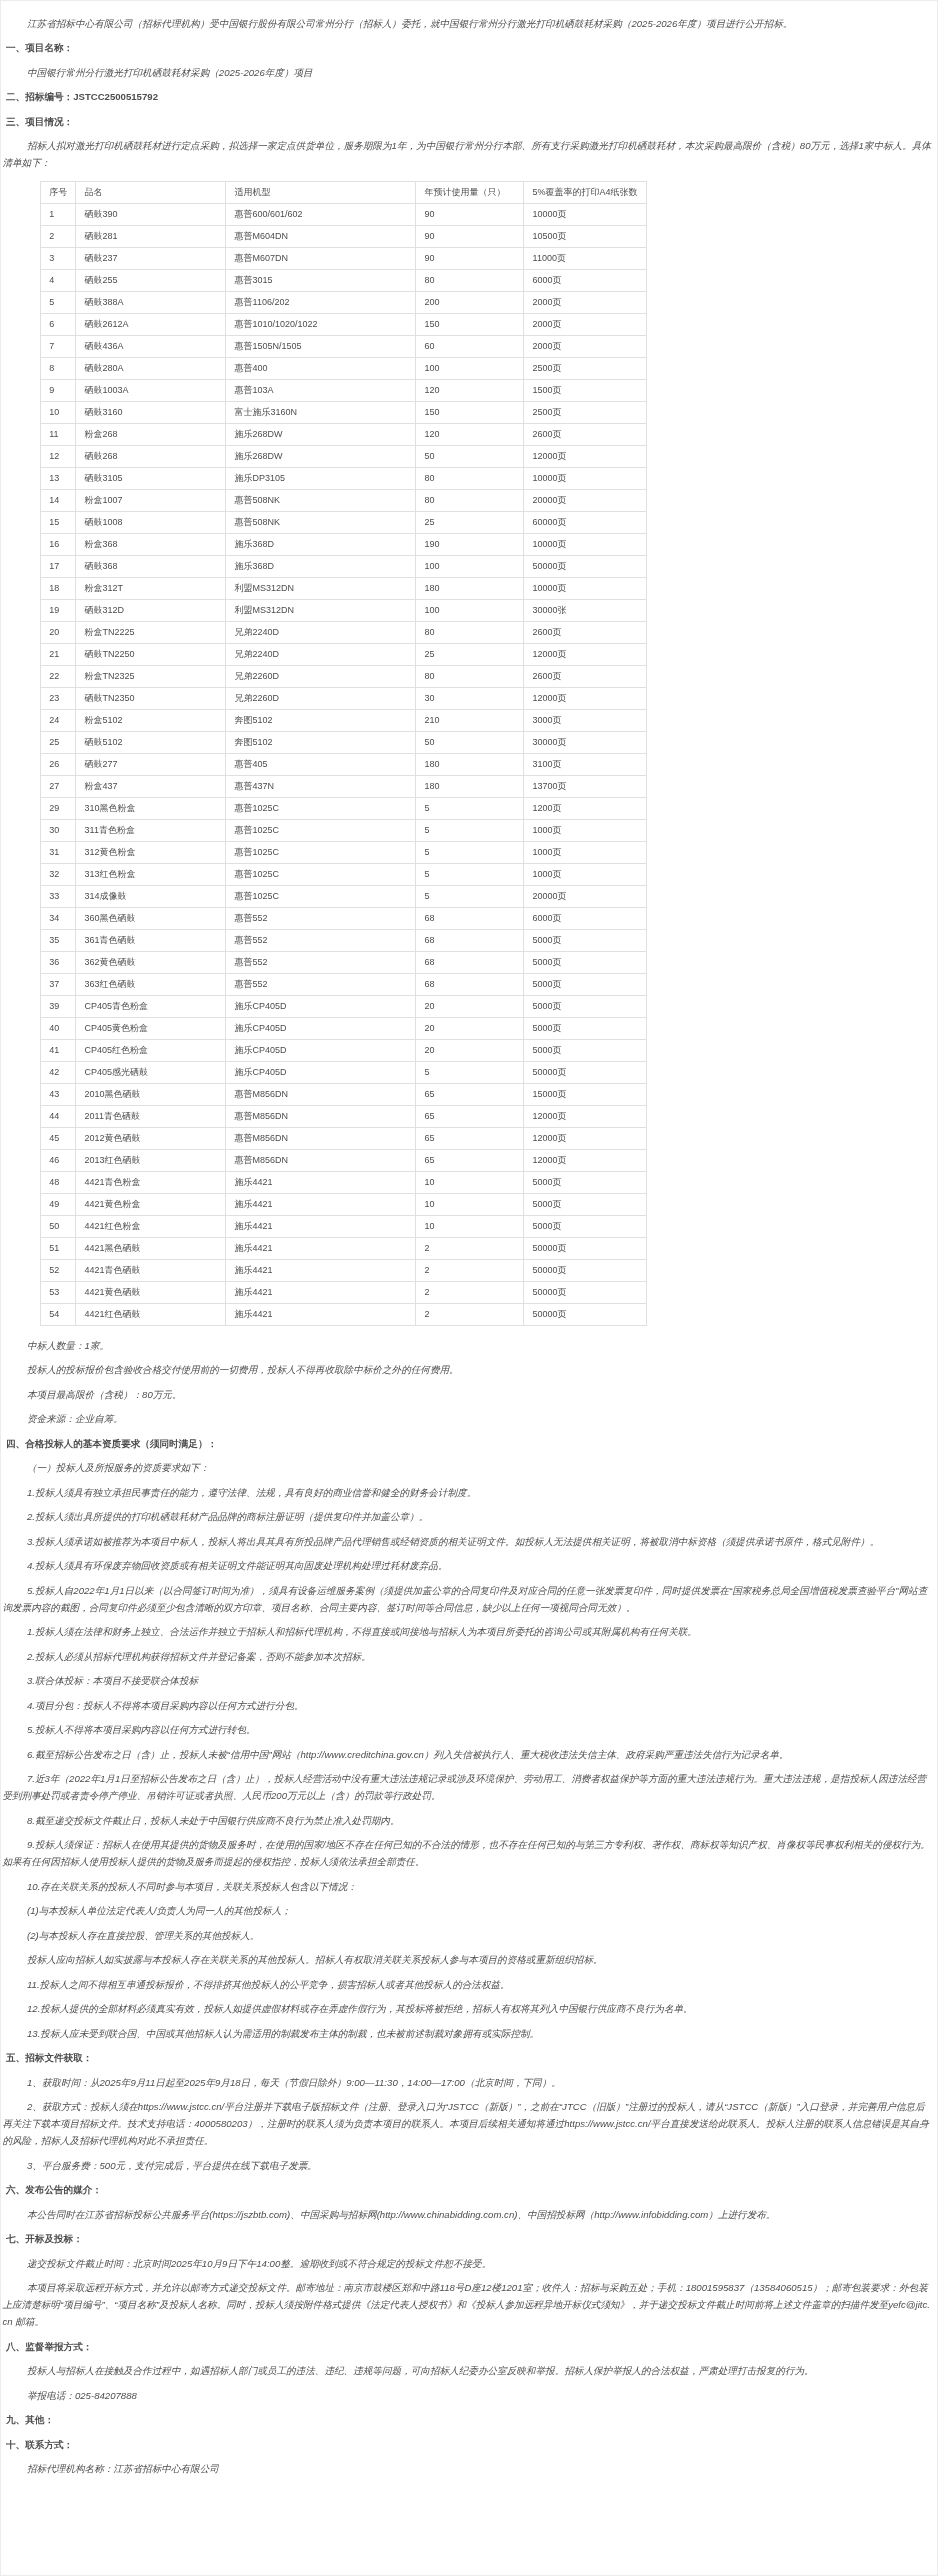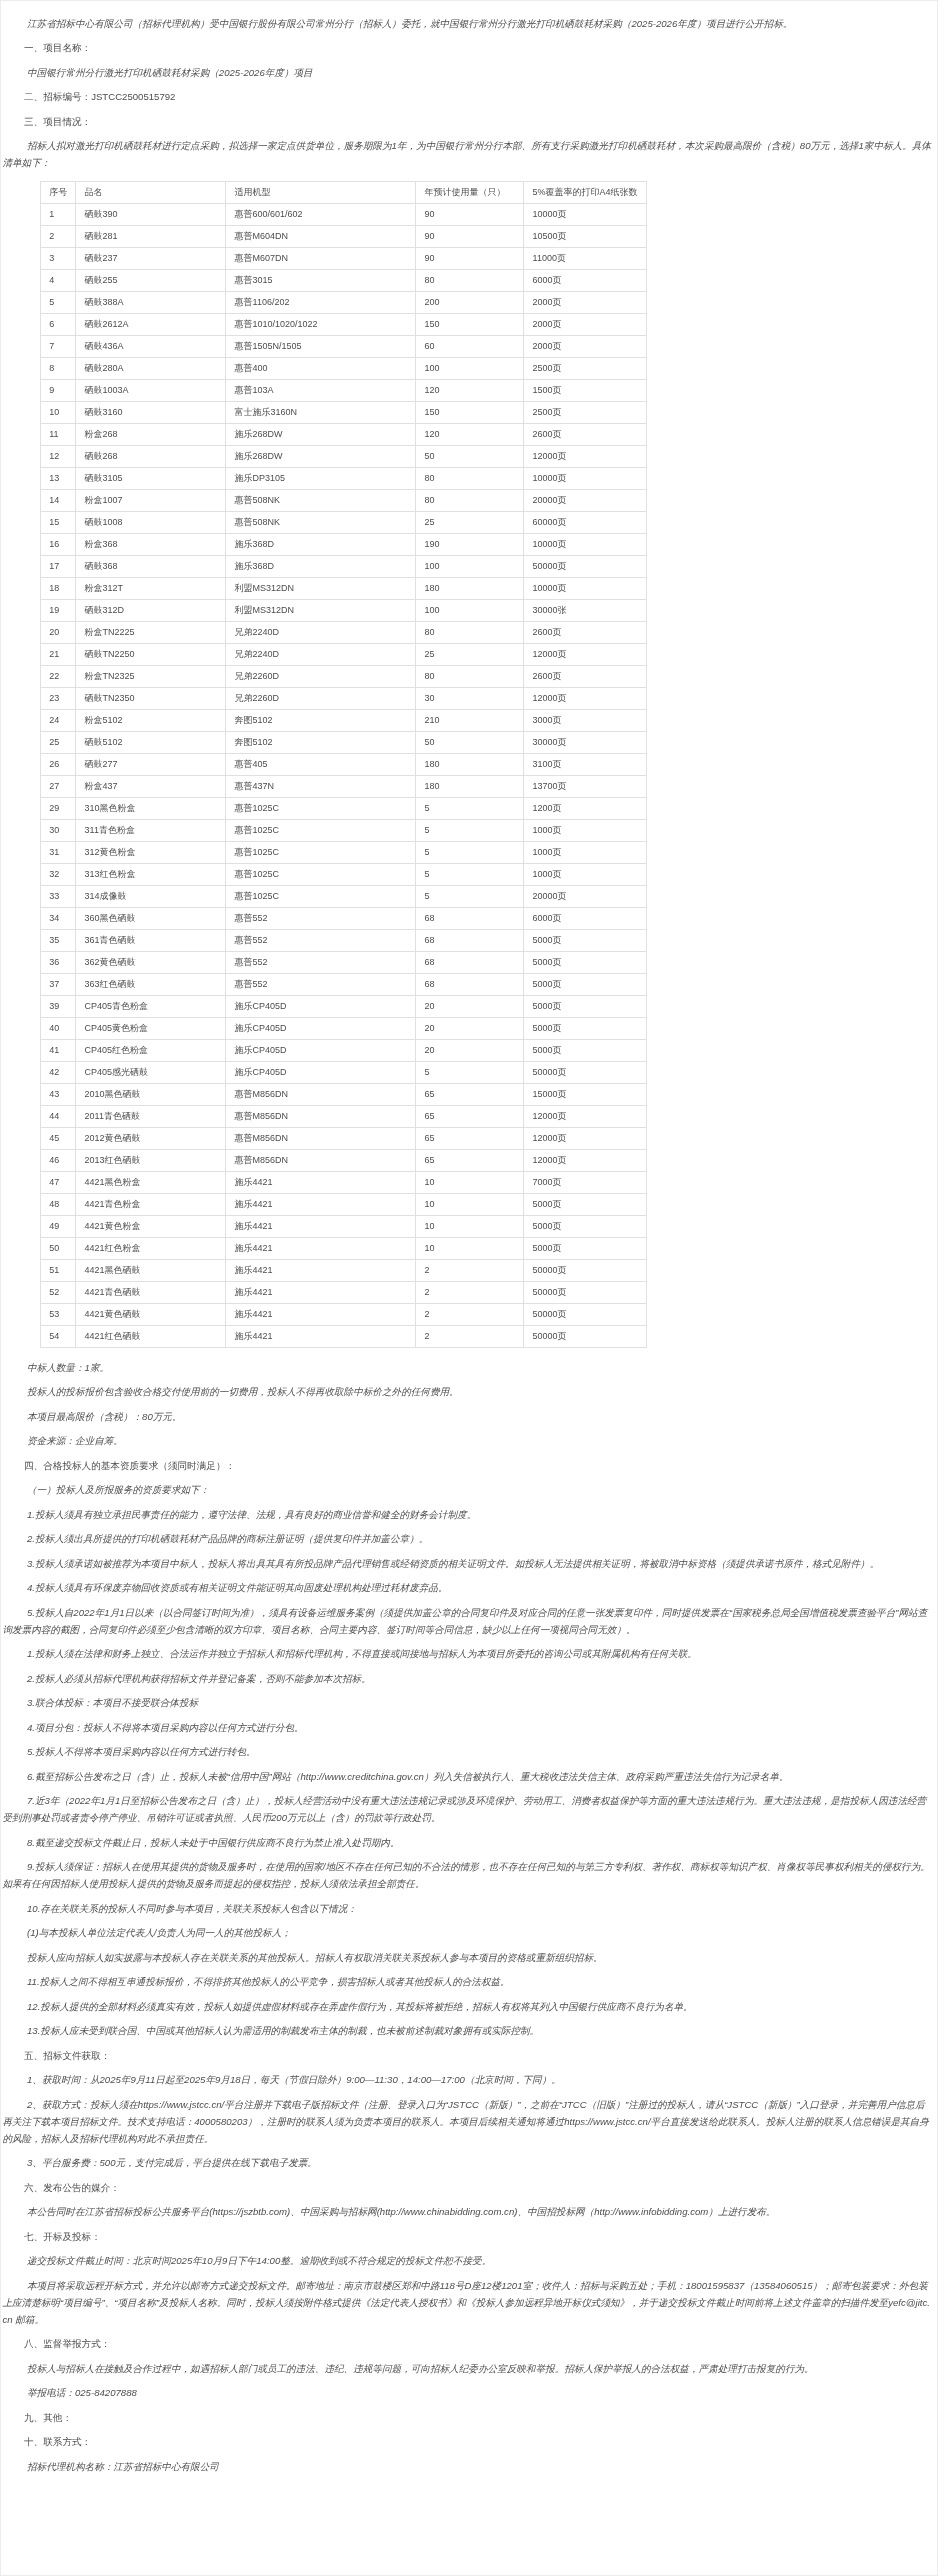--- a/index.html
+++ b/index.html
@@ -22,23 +22,24 @@
   }
   .para {
     margin: 7.5px 4.1px 7.5px 1.4px;
     line-height: 17px;
     text-indent: 24.6px;
     word-break: break-all;
     font-style: italic;
   }
   .heading {
     margin: 7.5px 4.1px 7.5px 0;
-    padding-left: 23px;
+    padding-left: 5px;
     line-height: 17px;
     word-break: break-all;
+    font-weight: bold;
   }
   table.list-table {
     border-collapse: collapse;
     margin: 9.6px 0 11px 39px;
     table-layout: fixed;
   }
   table.list-table th,
   table.list-table td {
     border: 0.7px solid #e0e0e0;
     height: 21px;
@@ -382,27 +383,20 @@
             <td>惠普M856DN</td>
             <td>65</td>
             <td>12000页</td>
           </tr>
           <tr>
             <td>46</td>
             <td>2013红色硒鼓</td>
             <td>惠普M856DN</td>
             <td>65</td>
             <td>12000页</td>
-          </tr>
-          <tr>
-            <td>47</td>
-            <td>4421黑色粉盒</td>
-            <td>施乐4421</td>
-            <td>10</td>
-            <td>7000页</td>
           </tr>
           <tr>
             <td>48</td>
             <td>4421青色粉盒</td>
             <td>施乐4421</td>
             <td>10</td>
             <td>5000页</td>
           </tr>
           <tr>
             <td>49</td>
@@ -463,20 +457,21 @@
       <div class="para">2.投标人必须从招标代理机构获得招标文件并登记备案，否则不能参加本次招标。</div>
       <div class="para">3.联合体投标：本项目不接受联合体投标</div>
       <div class="para">4.项目分包：投标人不得将本项目采购内容以任何方式进行分包。</div>
       <div class="para">5.投标人不得将本项目采购内容以任何方式进行转包。</div>
       <div class="para">6.截至招标公告发布之日（含）止，投标人未被“信用中国”网站（http://www.creditchina.gov.cn）列入失信被执行人、重大税收违法失信主体、政府采购严重违法失信行为记录名单。</div>
       <div class="para">7.近3年（2022年1月1日至招标公告发布之日（含）止），投标人经营活动中没有重大违法违规记录或涉及环境保护、劳动用工、消费者权益保护等方面的重大违法违规行为。重大违法违规，是指投标人因违法经营受到刑事处罚或者责令停产停业、吊销许可证或者执照、人民币200万元以上（含）的罚款等行政处罚。</div>
       <div class="para">8.截至递交投标文件截止日，投标人未处于中国银行供应商不良行为禁止准入处罚期内。</div>
       <div class="para">9.投标人须保证：招标人在使用其提供的货物及服务时，在使用的国家/地区不存在任何已知的不合法的情形，也不存在任何已知的与第三方专利权、著作权、商标权等知识产权、肖像权等民事权利相关的侵权行为。如果有任何因招标人使用投标人提供的货物及服务而提起的侵权指控，投标人须依法承担全部责任。</div>
       <div class="para">10.存在关联关系的投标人不同时参与本项目，关联关系投标人包含以下情况：</div>
       <div class="para">(1)与本投标人单位法定代表人/负责人为同一人的其他投标人；</div>
+      <div class="para">(2)与本投标人存在直接控股、管理关系的其他投标人。</div>
       <div class="para">投标人应向招标人如实披露与本投标人存在关联关系的其他投标人。招标人有权取消关联关系投标人参与本项目的资格或重新组织招标。</div>
       <div class="para">11.投标人之间不得相互串通投标报价，不得排挤其他投标人的公平竞争，损害招标人或者其他投标人的合法权益。</div>
       <div class="para">12.投标人提供的全部材料必须真实有效，投标人如提供虚假材料或存在弄虚作假行为，其投标将被拒绝，招标人有权将其列入中国银行供应商不良行为名单。</div>
       <div class="para">13.投标人应未受到联合国、中国或其他招标人认为需适用的制裁发布主体的制裁，也未被前述制裁对象拥有或实际控制。</div>
       <div class="heading">五、招标文件获取：</div>
       <div class="para">1、获取时间：从2025年9月11日起至2025年9月18日，每天（节假日除外）9:00—11:30，14:00—17:00（北京时间，下同）。</div>
       <div class="para">2、获取方式：投标人须在https://www.jstcc.cn/平台注册并下载电子版招标文件（注册、登录入口为“JSTCC（新版）”，之前在“JTCC（旧版）”注册过的投标人，请从“JSTCC（新版）”入口登录，并完善用户信息后再关注下载本项目招标文件。技术支持电话：4000580203），注册时的联系人须为负责本项目的联系人。本项目后续相关通知将通过https://www.jstcc.cn/平台直接发送给此联系人。投标人注册的联系人信息错误是其自身的风险，招标人及招标代理机构对此不承担责任。</div>
       <div class="para">3、平台服务费：500元，支付完成后，平台提供在线下载电子发票。</div>
       <div class="heading">六、发布公告的媒介：</div>
       <div class="para">本公告同时在江苏省招标投标公共服务平台(https://jszbtb.com)、中国采购与招标网(http://www.chinabidding.com.cn)、中国招投标网（http://www.infobidding.com）上进行发布。</div>

